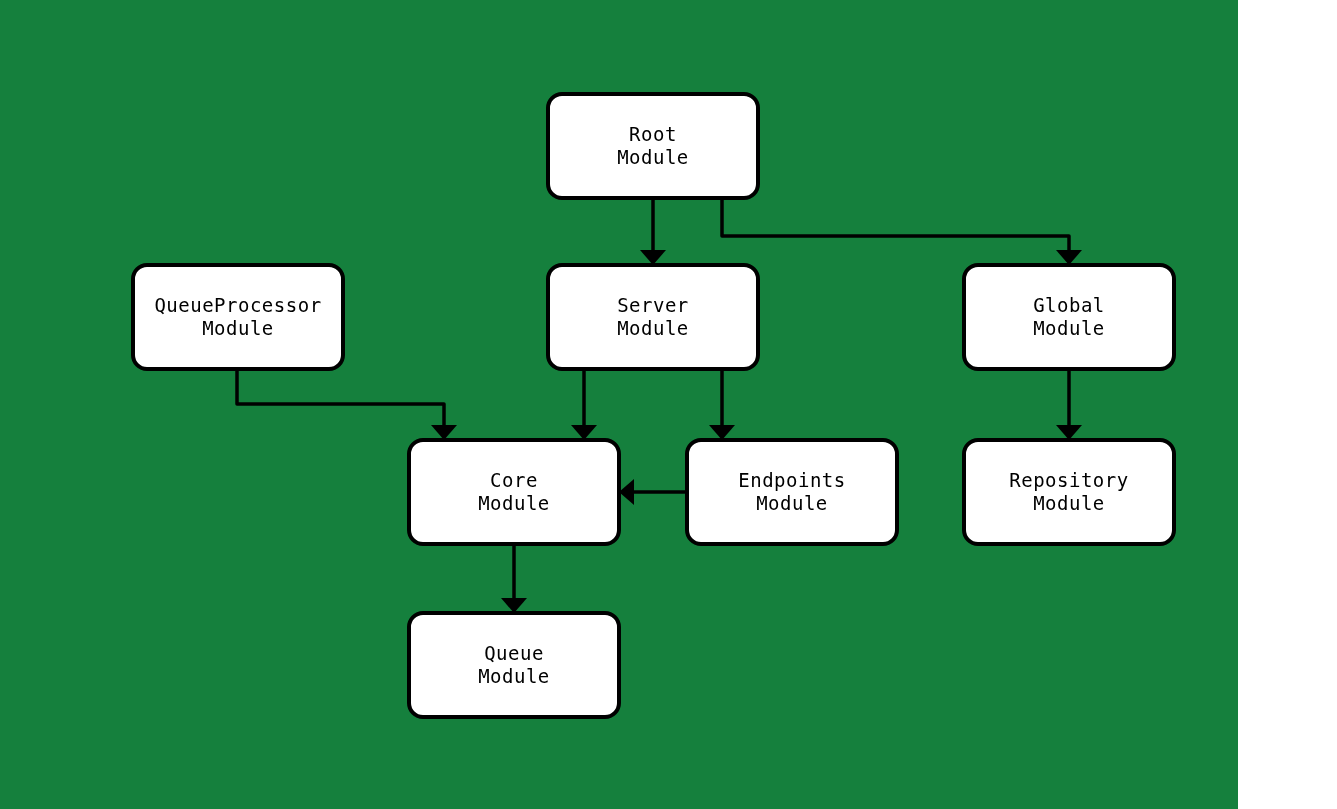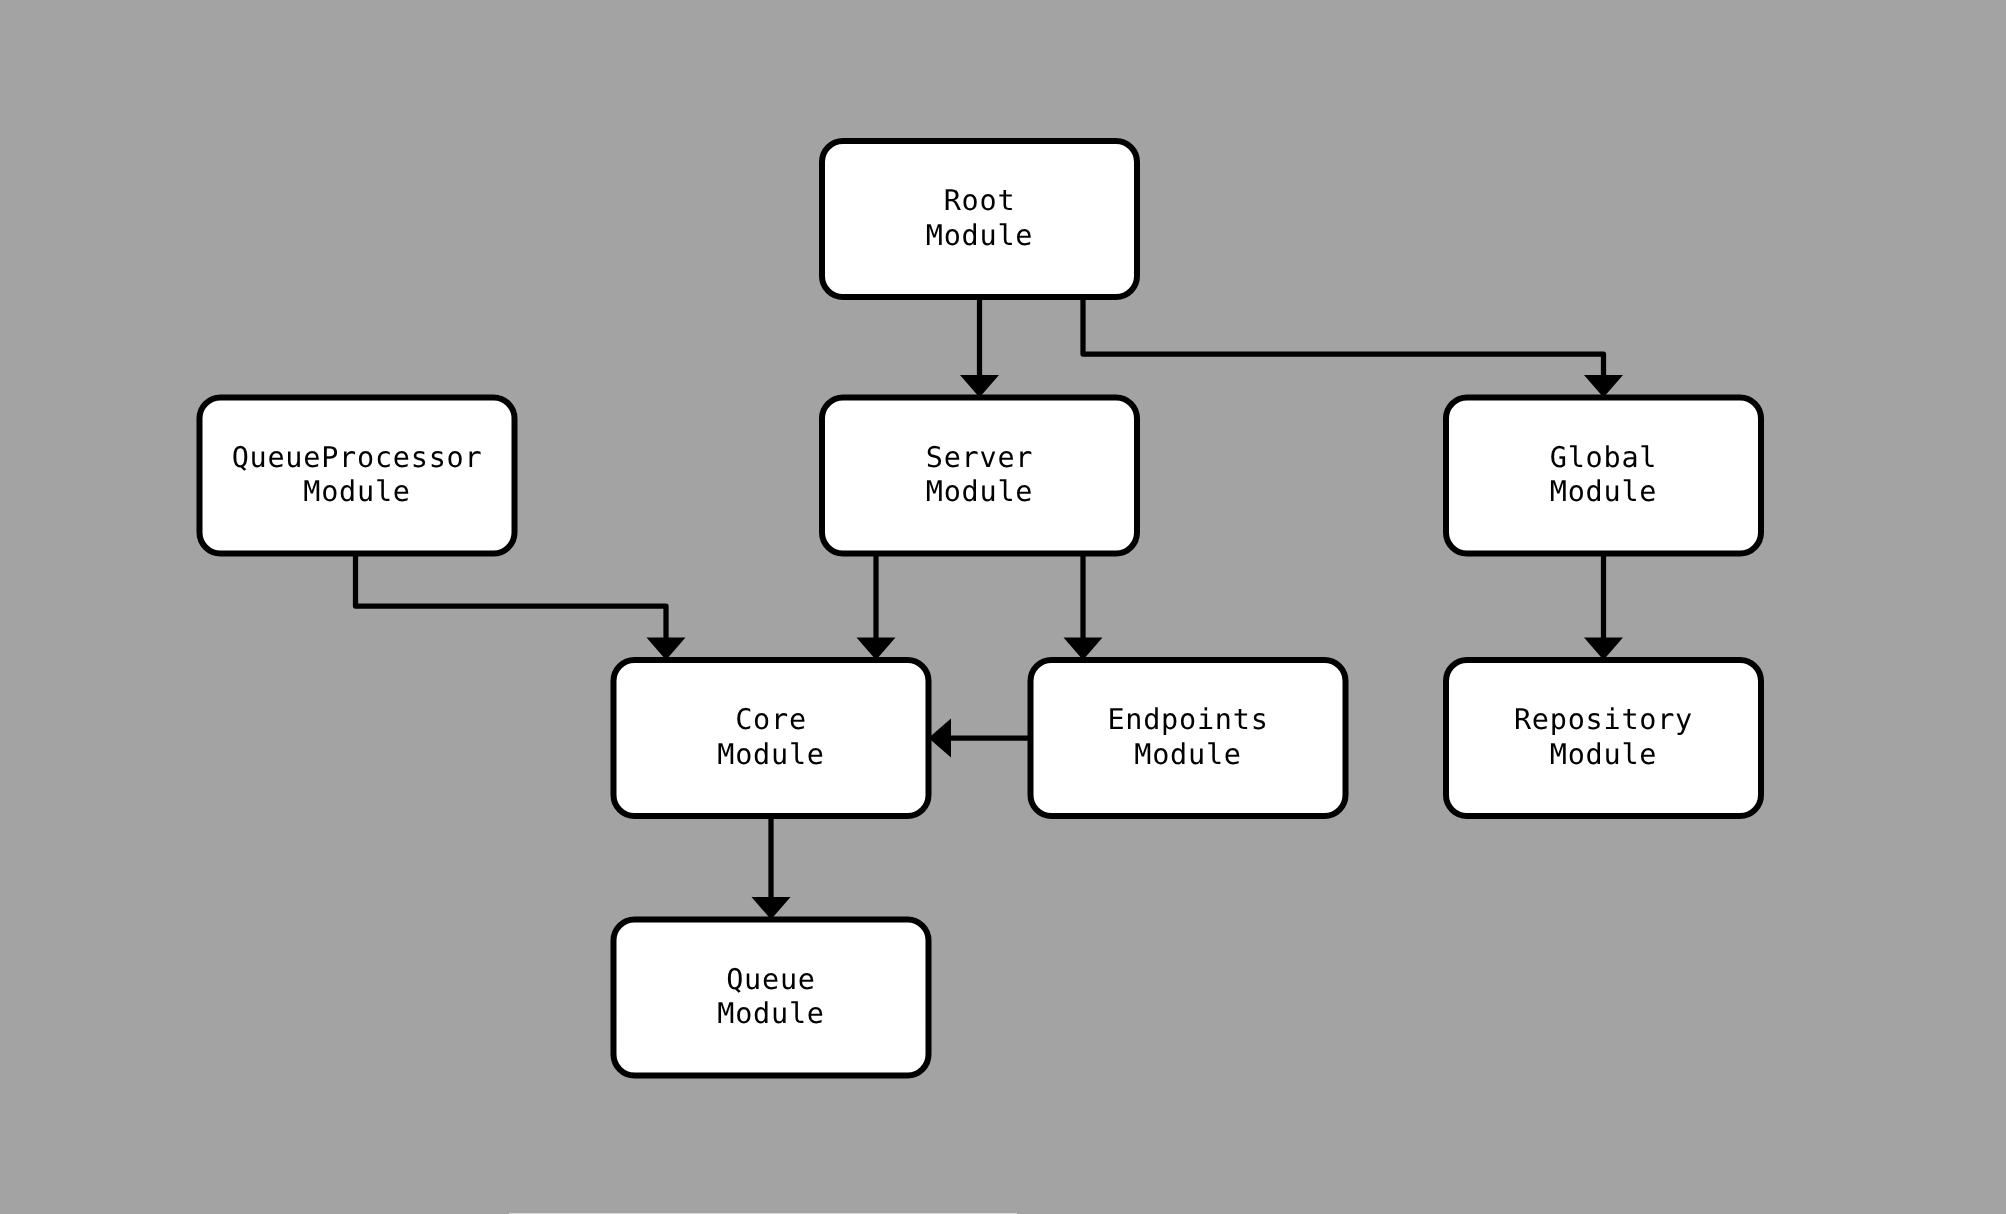--- a/index.html
+++ b/index.html
@@ -8,23 +8,23 @@
     background: #ffffff;
   }
   body {
     width: 1337px;
     height: 809px;
     font-family: "DejaVu Sans Mono", "Liberation Mono", monospace;
     overflow: hidden;
   }
   #diagram-canvas {
     position: relative;
-    width: 1337px;
+    width: 1238px;
     height: 809px;
-    background: #a3a3a3;
+    background: #15803d;
   }
   svg.diagram-svg {
     position: absolute;
     top: 0;
     left: 0;
     width: 1337px;
     height: 809px;
   }
   .node-rect {
     fill: #ffffff;

